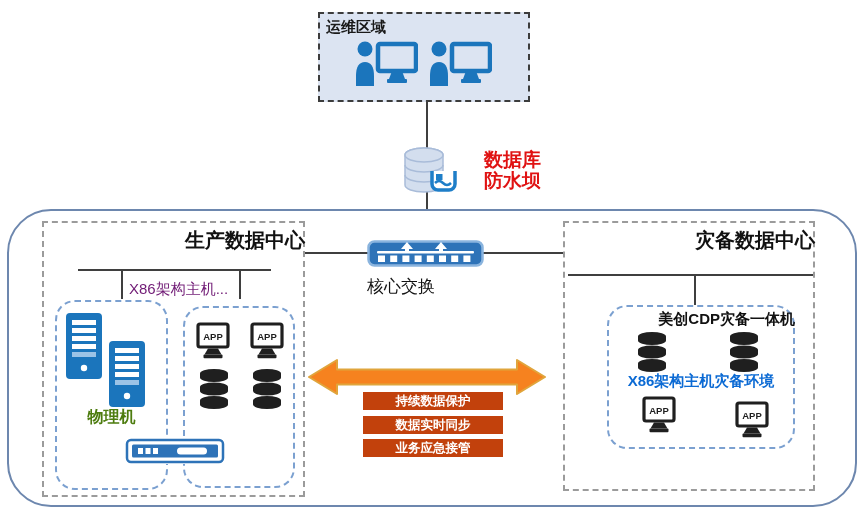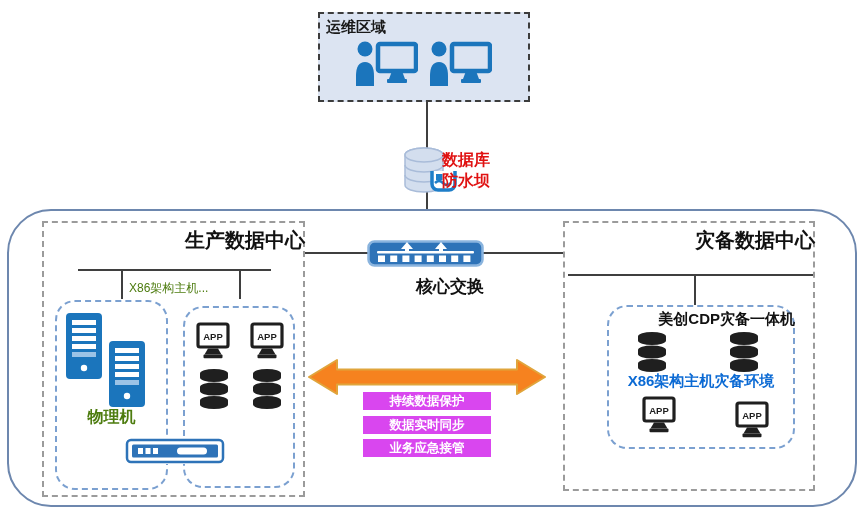--- a/index.html
+++ b/index.html
@@ -20,31 +20,31 @@
   }
   .ops-title{position:absolute;left:326px;top:18px;font-size:15px;font-weight:bold;color:#1a1a1a;}
   .dc-box{
     position:absolute;border:2px dashed #9b9b9b;box-sizing:border-box;background:transparent;
   }
   .dc-title{position:absolute;text-align:right;font-size:20px;font-weight:bold;color:#111;}
   .sub-box{
     position:absolute;border:2px dashed #7ba0d0;border-radius:20px;box-sizing:border-box;background:transparent;
   }
   .sub-label{position:absolute;text-align:center;font-size:16px;font-weight:bold;color:#4d7c0f;}
-  .host-label{position:absolute;font-size:12px;color:#4d7c0f;}
+  .host-label{position:absolute;font-size:15px;color:#701a75;}
   .red-label{color:#e01212;font-weight:bold;}
-  .db-dam-label{position:absolute;left:442px;top:149px;font-size:16px;line-height:21px;}
-  .switch-label{position:absolute;left:367px;top:275px;width:117px;text-align:right;font-size:17px;font-weight:bold;color:#111;}
+  .db-dam-label{position:absolute;left:484px;top:149px;font-size:19px;line-height:21px;}
+  .switch-label{position:absolute;left:367px;top:275px;width:117px;text-align:left;font-size:17px;font-weight:normal;color:#111;}
   .cdp-text{
     position:absolute;left:307px;top:357px;width:240px;height:40px;
     display:flex;align-items:center;justify-content:center;
     color:#ffffff;font-size:16px;font-weight:bold;letter-spacing:3px;
   }
   .feature-bar{
-    position:absolute;left:363px;width:128px;height:18px;background:#d946ef;
+    position:absolute;left:363px;width:140px;height:18px;background:#c2410c;
     color:#ffffff;font-size:12.5px;font-weight:bold;text-align:center;line-height:18px;
   }
   .appliance-label{position:absolute;left:118px;top:463px;width:114px;text-align:center;font-size:14px;}
   .env-label{position:absolute;text-align:center;font-size:15px;font-weight:bold;color:#0b6ad4;}
   .inner-title{position:absolute;text-align:right;font-size:15px;font-weight:bold;color:#111;}
   svg{display:block;}
 </style>
 </head>
 <body>
 

